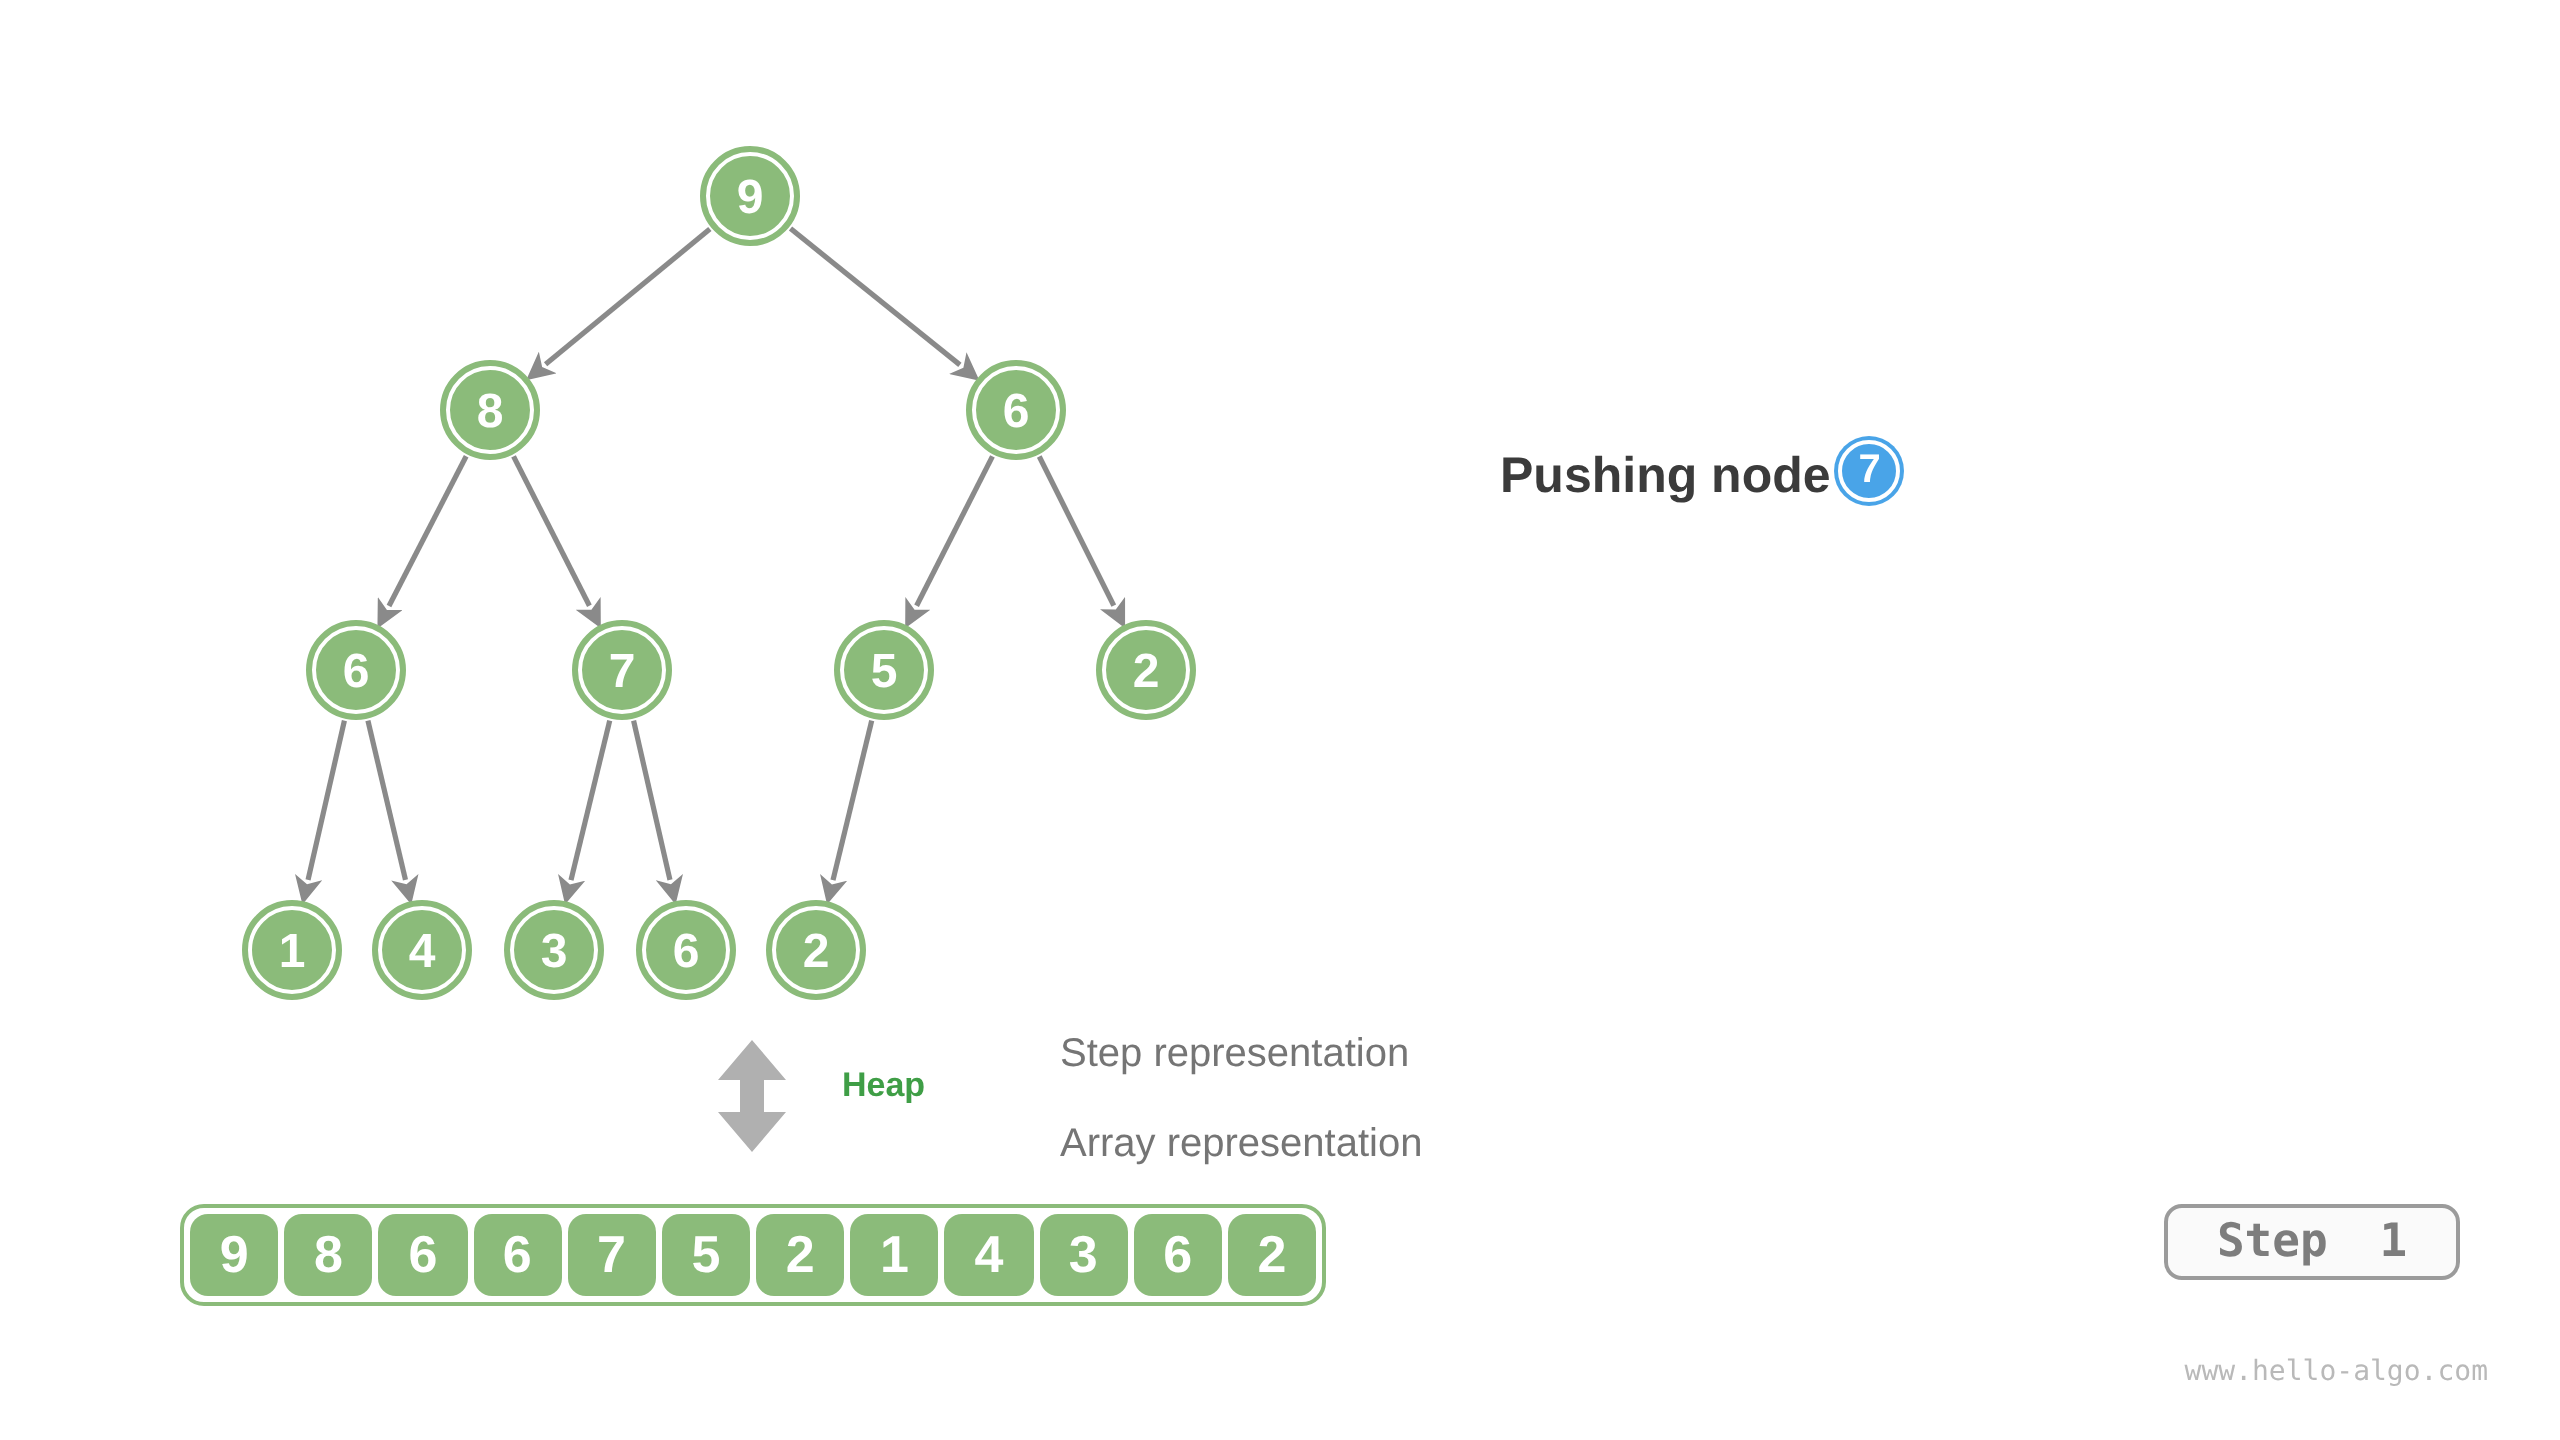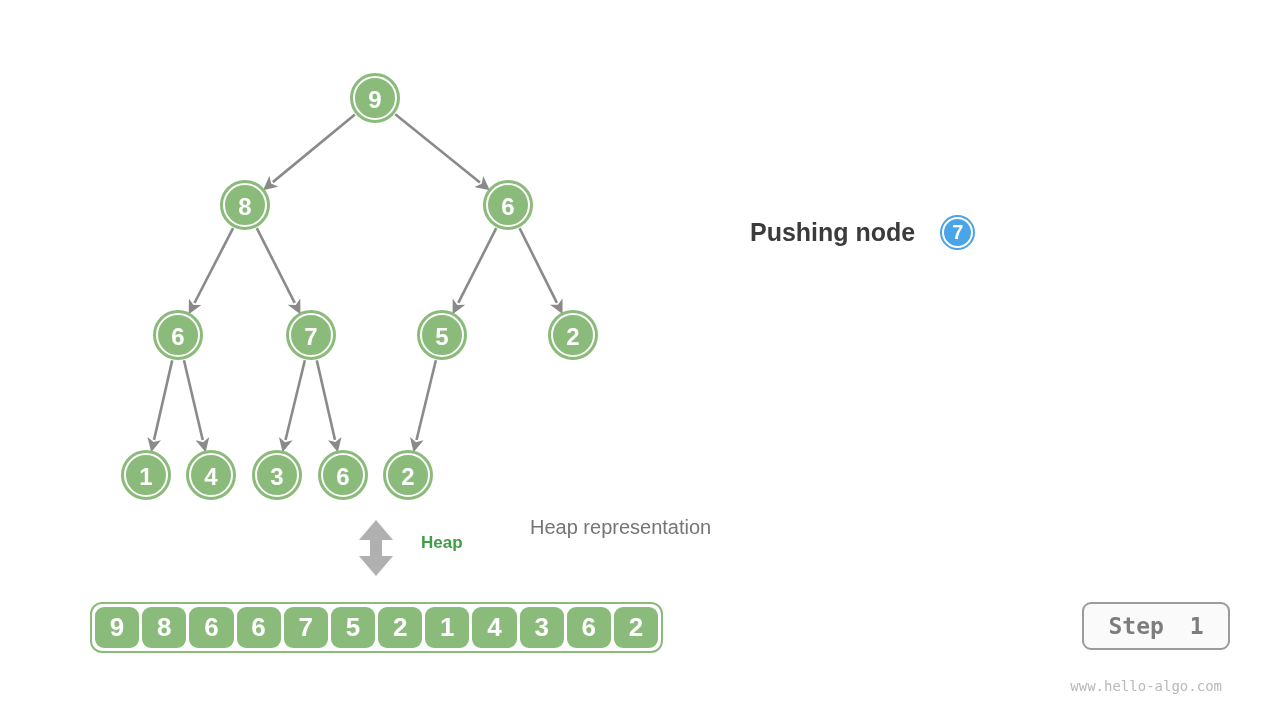--- a/index.html
+++ b/index.html
@@ -1,46 +1,46 @@
 <!DOCTYPE html>
 <html style="--node-green: #8bbb7a; --node-blue: #49a4e8; --edge-gray: #8a8a8a; --heap-green: #3f9e46; --text-dark: #3b3b3b; --text-gray: #757575; --icon-gray: #b0b0b0; --step-text: #7d7d7d; --step-border: #9b9b9b; --step-bg: #fafafa; --watermark-gray: #b9b9b9;"><head>
 <meta charset="utf-8">
 <style>
   html,body{margin:0;padding:0;background:#fff;}
   .page{position:relative;width:1280px;height:720px;background:#fff;overflow:hidden;
         font-family:"Liberation Sans",sans-serif;}
   svg.tree{position:absolute;left:0;top:0;}
 
   .caption{position:absolute;left:750px;top:211px;height:42px;display:flex;
-           align-items:center;gap:25px;font-size:25px;font-weight:700;
+           align-items:flex-end;gap:2px;font-size:25px;font-weight:700;
            color:var(--text-dark,#3b3b3b);white-space:nowrap;}
   .badge{width:35px;height:35px;border-radius:50%;background:var(--node-blue,#49a4e8);
          color:#fff;display:flex;align-items:center;justify-content:center;
          font-size:20px;font-weight:700;position:relative;flex:0 0 auto;}
   .badge::after{content:"";position:absolute;inset:2px;border:2px solid #fff;border-radius:50%;}
 
   .updown{position:absolute;left:358px;top:520px;}
   .heap-label{position:absolute;left:421px;top:533px;font-size:17px;font-weight:700;
               color:var(--heap-green,#3f9e46);}
   .rep{position:absolute;left:530px;font-size:20px;color:var(--text-gray,#757575);white-space:nowrap;}
   .rep-tree{top:516px;}
   .rep-array{top:561px;}
 
   .array-box{position:absolute;left:90px;top:602px;width:573px;height:51px;box-sizing:border-box;
              border:2px solid var(--node-green,#8bbb7a);border-radius:12px;padding:3px;
              display:flex;gap:3px;background:#fff;}
   .cell{flex:1;background:var(--node-green,#8bbb7a);border-radius:9px;color:#fff;
         font-size:26px;font-weight:700;display:flex;align-items:center;justify-content:center;}
 
-  .step-btn{position:absolute;left:1082px;top:602px;width:148px;height:48px;box-sizing:border-box;
+  .step-btn{position:absolute;left:1082px;top:602px;width:148px;height:38px;box-sizing:border-box;
             border:2px solid var(--step-border,#9b9b9b);border-radius:9px;
             background:var(--step-bg,#fafafa);color:var(--step-text,#7d7d7d);
             font-family:"DejaVu Sans Mono",monospace;font-size:23px;font-weight:700;
             display:flex;align-items:center;justify-content:center;word-spacing:12px;cursor:pointer;}
-  .watermark{position:absolute;right:58px;top:678px;font-family:"DejaVu Sans Mono",monospace;
+  .watermark{position:absolute;right:36px;top:678px;font-family:"DejaVu Sans Mono",monospace;
              font-size:14px;color:var(--watermark-gray,#b9b9b9);}
 </style>
 </head>
 <body>
 
 <div class="page">
 
   <svg id="tree-svg" class="tree" width="1280" height="720" viewBox="0 0 1280 720">
     <defs>
       <marker id="arrow" markerUnits="userSpaceOnUse" markerWidth="14" markerHeight="14" viewBox="0 0 10 10" refX="1" refY="5" orient="auto">
@@ -129,21 +129,22 @@
     <span class="badge">
       <span>7</span>
     </span>
   </div>
 
   <svg class="updown" width="36" height="56" viewBox="0 0 36 56">
     <polygon id="updown-poly" points="18,0 35,20 24,20 24,36 35,36 18,56 1,36 12,36 12,20 1,20" fill="#b0b0b0"></polygon>
   </svg>
 
   <div class="heap-label">Heap</div>
-  <div class="rep rep-tree">Heap representation</div>
+  <div class="rep rep-tree">Step representation</div>
+  <div class="rep rep-array">Array representation</div>
 
   <div id="array-box" class="array-box">
       <div class="cell">9</div>
       <div class="cell">8</div>
       <div class="cell">6</div>
       <div class="cell">6</div>
       <div class="cell">7</div>
       <div class="cell">5</div>
       <div class="cell">2</div>
       <div class="cell">1</div>

